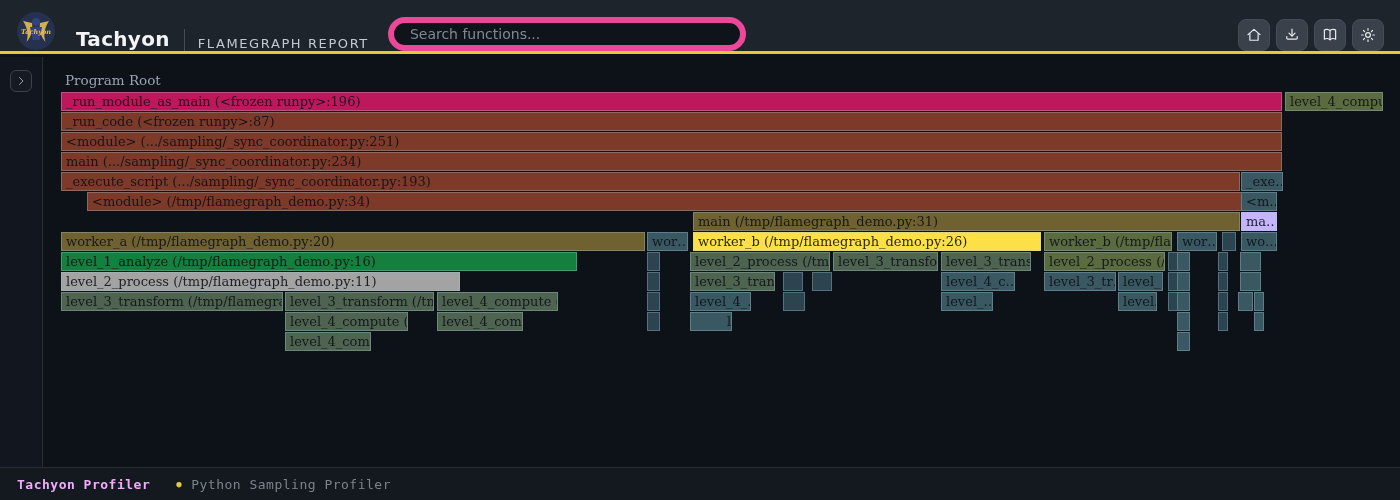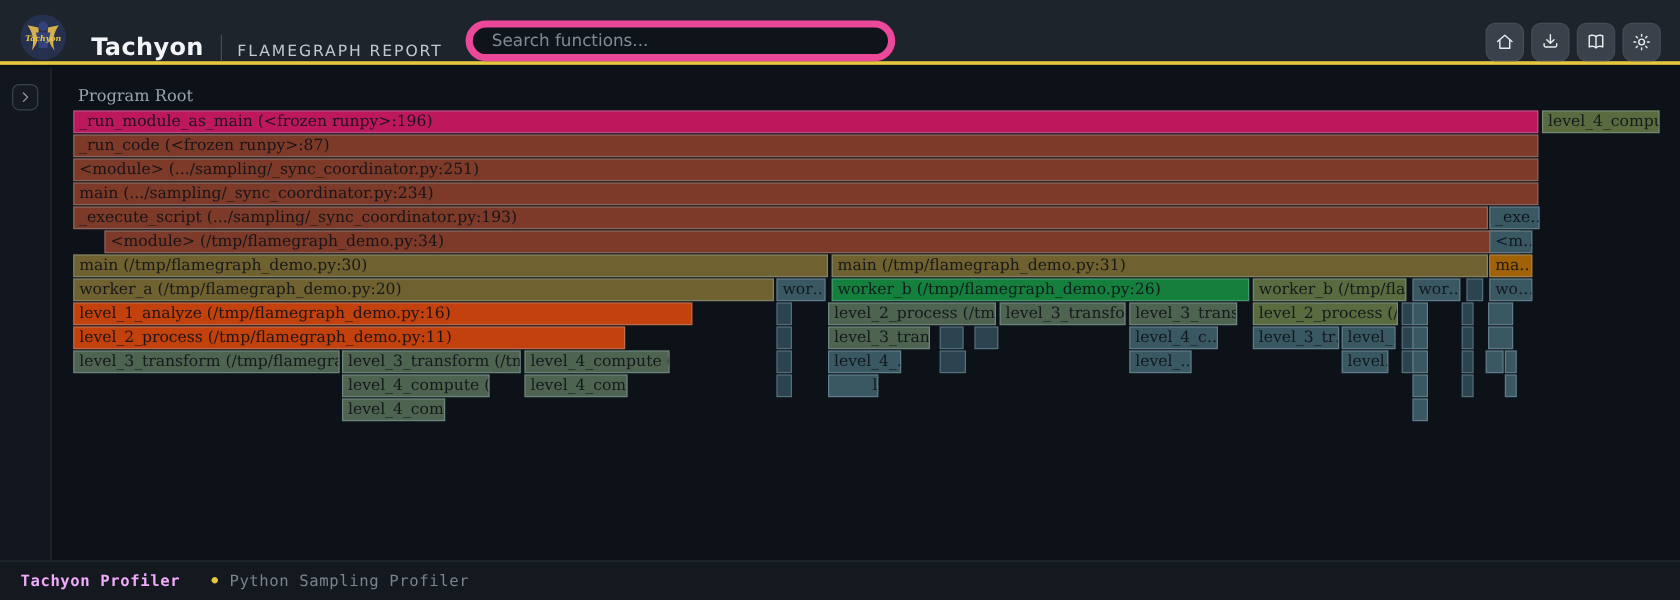--- a/index.html
+++ b/index.html
@@ -110,41 +110,40 @@
     <div class="bar c-root" style="left: 17px; top: 15px; width: 1322px;">Program Root</div>
     <div class="bar c-red" style="left: 17px; top: 35px; width: 1221px; background: #be185d;">_run_module_as_main (&lt;frozen runpy&gt;:196)</div>
     <div class="bar c-green" style="left: 1241px; top: 35px; width: 98px; background: rgb(90, 107, 64);">level_4_comput…</div>
     <div class="bar c-red" style="left: 17px; top: 55px; width: 1221px; background: rgb(125, 58, 40);">_run_code (&lt;frozen runpy&gt;:87)</div>
     <div class="bar c-red" style="left: 17px; top: 75px; width: 1221px; background: rgb(125, 58, 40);">&lt;module&gt; (.../sampling/_sync_coordinator.py:251)</div>
     <div class="bar c-red" style="left: 17px; top: 95px; width: 1221px; background: rgb(125, 58, 40);">main (.../sampling/_sync_coordinator.py:234)</div>
     <div class="bar c-red" style="left: 17px; top: 115px; width: 1179px; background: rgb(125, 58, 40);">_execute_script (.../sampling/_sync_coordinator.py:193)</div>
     <div class="bar c-teal" style="left: 1197px; top: 115px; width: 42px; background: rgb(58, 88, 98);">_exe…</div>
     <div class="bar c-red" style="left: 17px; top: 135px; width: 1179px; background: rgb(125, 58, 40); margin-left: 26px;">&lt;module&gt; (/tmp/flamegraph_demo.py:34)</div>
     <div class="bar c-teal" style="left: 1197px; top: 135px; width: 36px; background: rgb(58, 88, 98);">&lt;m…</div>
-    <div class="bar c-olive" style="left: 17px; top: 155px; width: 629px; background: rgb(111, 98, 48);">main (/tmp/flamegraph_demo.py:30)</div>
     <div class="bar c-olive" style="left: 649px; top: 155px; width: 547px; background: rgb(111, 98, 48);">main (/tmp/flamegraph_demo.py:31)</div>
-    <div class="bar c-teal" style="left: 1197px; top: 155px; width: 36px; background: #a16207;">ma…</div>
+    <div class="bar c-teal" style="left: 1197px; top: 155px; width: 36px; background: #c4b5fd;">ma…</div>
     <div class="bar c-olive" style="left: 17px; top: 175px; width: 584px; background: rgb(111, 98, 48);">worker_a (/tmp/flamegraph_demo.py:20)</div>
     <div class="bar c-teal" style="left: 603px; top: 175px; width: 41px; background: rgb(58, 88, 98);">wor…</div>
-    <div class="bar c-green" style="left: 649px; top: 175px; width: 348px; background: #15803d;">worker_b (/tmp/flamegraph_demo.py:26)</div>
+    <div class="bar c-green" style="left: 649px; top: 175px; width: 348px; background: #fde047;">worker_b (/tmp/flamegraph_demo.py:26)</div>
     <div class="bar c-green" style="left: 1000px; top: 175px; width: 128px; background: rgb(90, 107, 64);">worker_b (/tmp/flame…</div>
     <div class="bar c-teal" style="left: 1133px; top: 175px; width: 40px; background: rgb(58, 88, 98);">wor…</div>
     <div class="bar c-darkteal" style="left: 1178px; top: 175px; width: 14px; background: rgb(43, 68, 80);"></div>
     <div class="bar c-teal" style="left: 1197px; top: 175px; width: 36px; background: rgb(58, 88, 98);">wo…</div>
-    <div class="bar c-olive" style="left: 17px; top: 195px; width: 516px; background: #c2410c;">level_1_analyze (/tmp/flamegraph_demo.py:16)</div>
+    <div class="bar c-olive" style="left: 17px; top: 195px; width: 516px; background: #15803d;">level_1_analyze (/tmp/flamegraph_demo.py:16)</div>
     <div class="bar c-darkteal" style="left: 603px; top: 195px; width: 13px; background: rgb(43, 68, 80);"></div>
     <div class="bar c-sage" style="left: 646px; top: 195px; width: 140px; background: rgb(79, 100, 80);">level_2_process (/tmp/fla…</div>
     <div class="bar c-sage" style="left: 789px; top: 195px; width: 105px; background: rgb(79, 100, 80);">level_3_transform…</div>
     <div class="bar c-sage" style="left: 897px; top: 195px; width: 90px; background: rgb(79, 100, 80);">level_3_trans…</div>
     <div class="bar c-green" style="left: 1000px; top: 195px; width: 121px; background: rgb(90, 107, 64);">level_2_process (/tm…</div>
     <div class="bar c-darkteal" style="left: 1124px; top: 195px; width: 7px; background: rgb(43, 68, 80);"></div>
     <div class="bar c-teal" style="left: 1133px; top: 195px; width: 13px; background: rgb(58, 88, 98);"></div>
     <div class="bar c-darkteal" style="left: 1174px; top: 195px; width: 9px; background: rgb(43, 68, 80);"></div>
     <div class="bar c-teal" style="left: 1196px; top: 195px; width: 21px; background: rgb(58, 88, 98);"></div>
-    <div class="bar c-olive" style="left: 17px; top: 215px; width: 460px; background: #c2410c;">level_2_process (/tmp/flamegraph_demo.py:11)</div>
+    <div class="bar c-olive" style="left: 17px; top: 215px; width: 399px; background: #a3a3a3;">level_2_process (/tmp/flamegraph_demo.py:11)</div>
     <div class="bar c-darkteal" style="left: 603px; top: 215px; width: 13px; background: rgb(43, 68, 80);"></div>
     <div class="bar c-sage" style="left: 646px; top: 215px; width: 85px; background: rgb(79, 100, 80);">level_3_transf…</div>
     <div class="bar c-darkteal" style="left: 739px; top: 215px; width: 20px; background: rgb(43, 68, 80);"></div>
     <div class="bar c-darkteal" style="left: 768px; top: 215px; width: 20px; background: rgb(43, 68, 80);"></div>
     <div class="bar c-teal" style="left: 897px; top: 215px; width: 74px; background: rgb(58, 88, 98);">level_4_c…</div>
     <div class="bar c-teal" style="left: 1000px; top: 215px; width: 72px; background: rgb(58, 88, 98);">level_3_tr…</div>
     <div class="bar c-teal" style="left: 1074px; top: 215px; width: 45px; background: rgb(58, 88, 98);">level_…</div>
     <div class="bar c-darkteal" style="left: 1124px; top: 215px; width: 7px; background: rgb(43, 68, 80);"></div>
     <div class="bar c-teal" style="left: 1133px; top: 215px; width: 13px; background: rgb(58, 88, 98);"></div>
     <div class="bar c-darkteal" style="left: 1174px; top: 215px; width: 9px; background: rgb(43, 68, 80);"></div>

